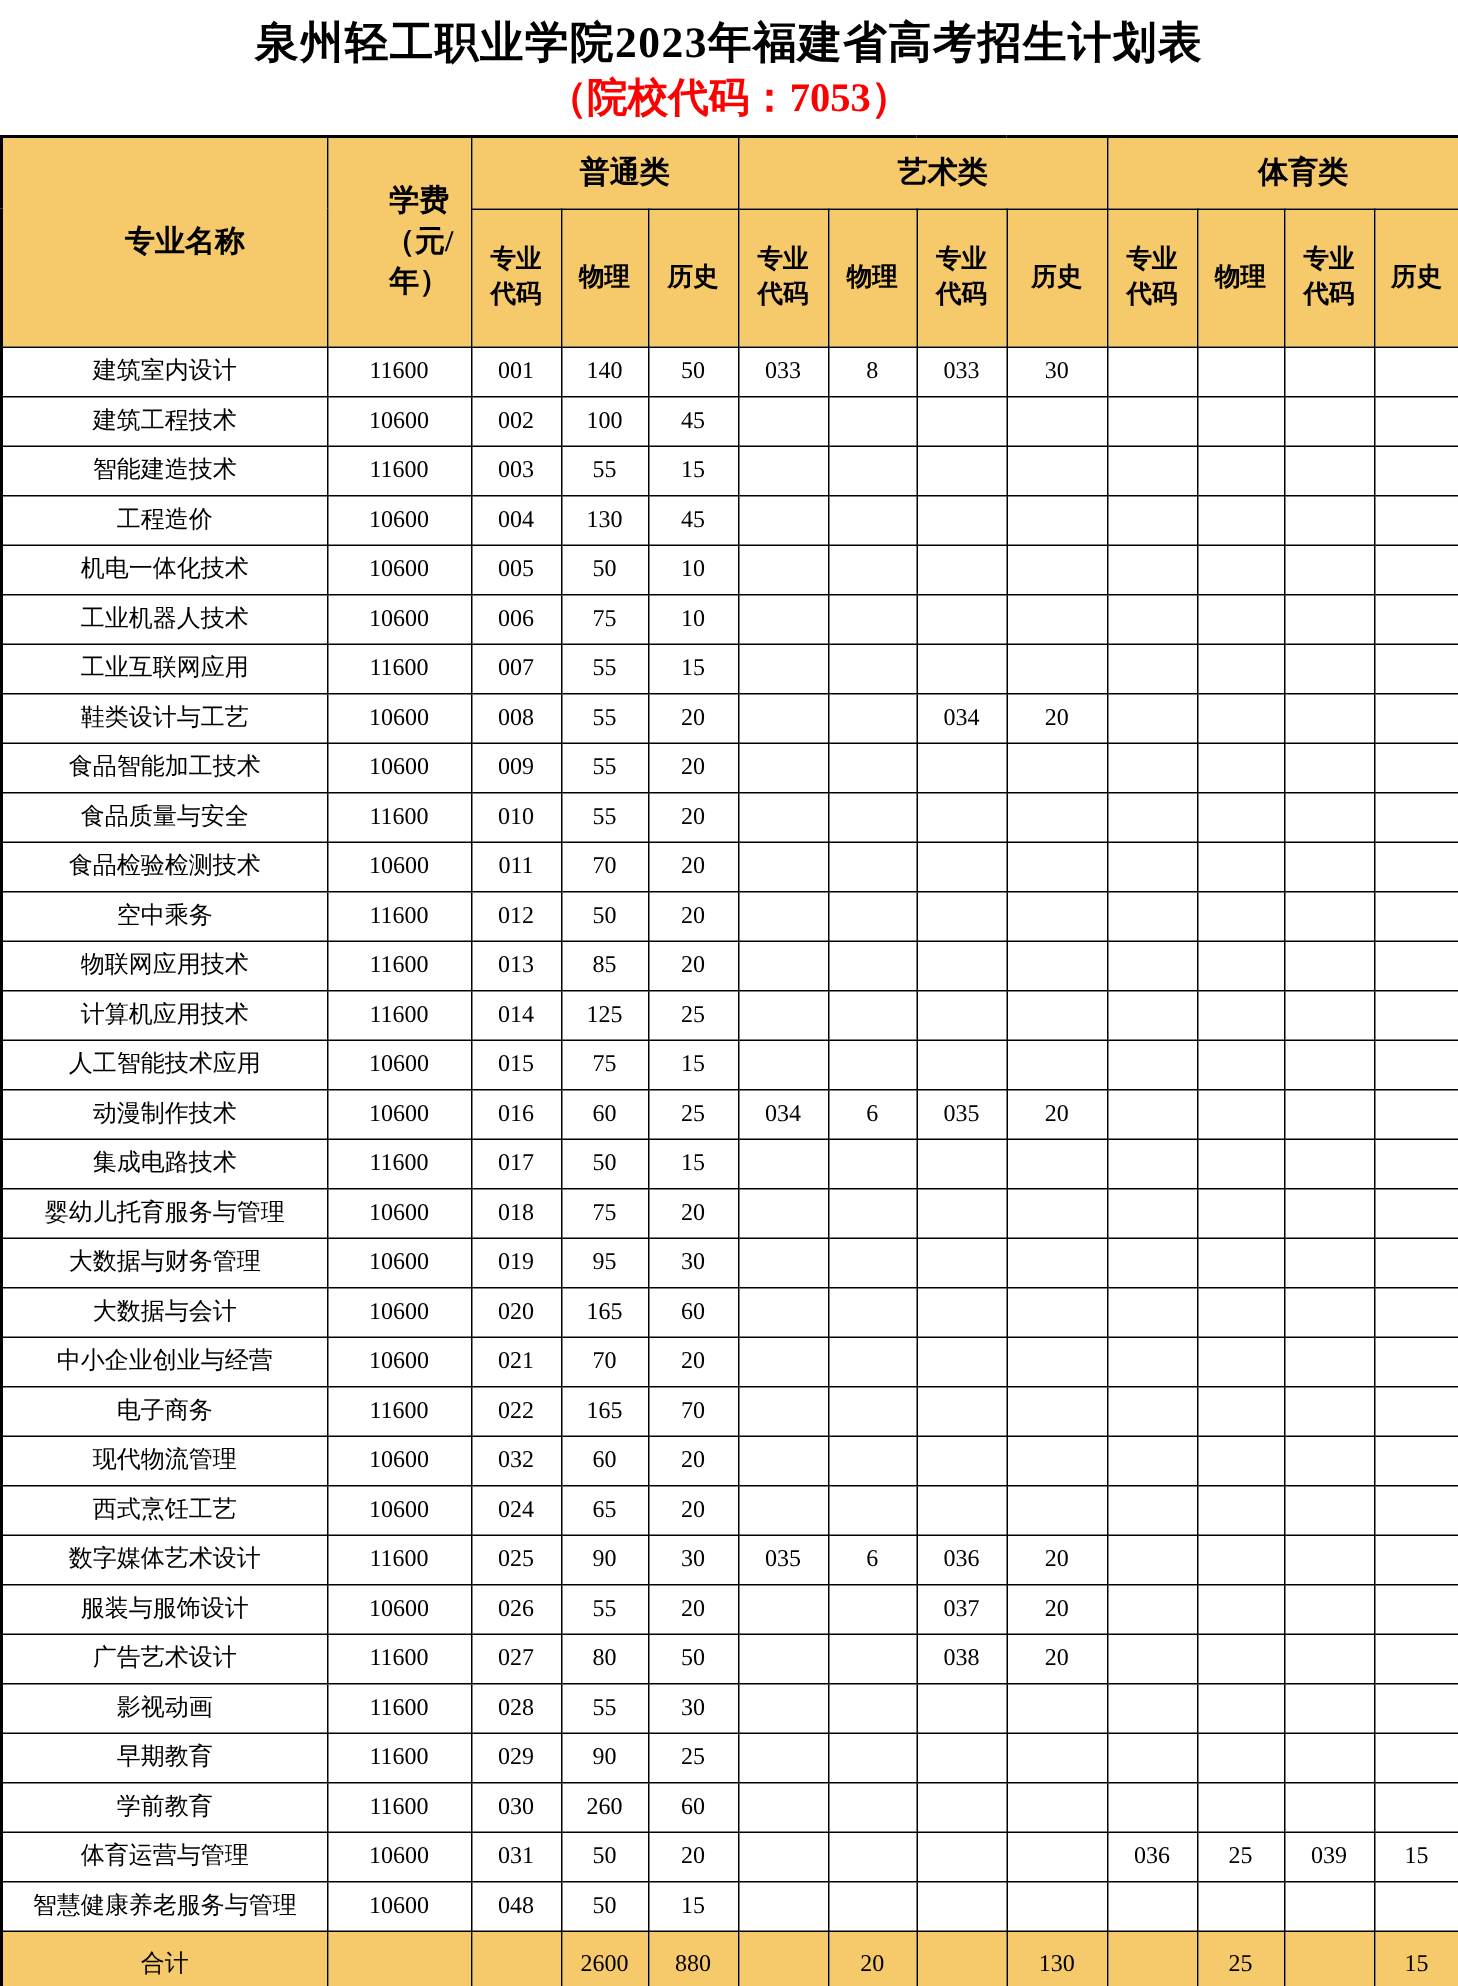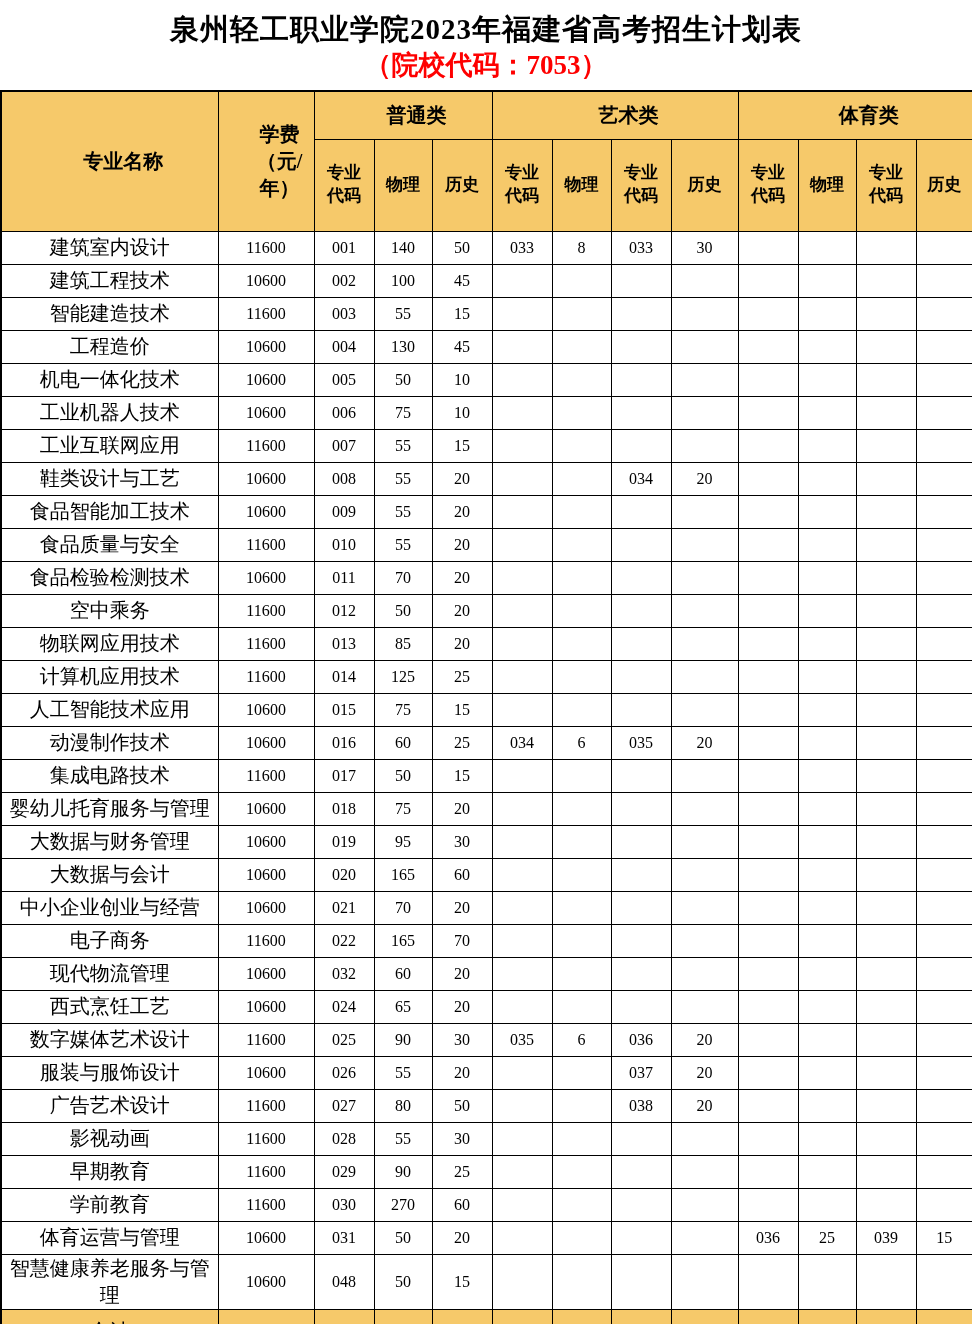--- a/index.html
+++ b/index.html
@@ -47,21 +47,21 @@
   }
   tr.group-row th { height: 48px; font-size: 20px; padding-left: 28px; }
   tr.sub-row th { height: 92px; }
   .pre { white-space: pre-line; }
 
   tbody td {
     height: 33px;
     font-size: 16px;
     background: #ffffff;
   }
-  tbody td.name-cell { font-size: 20px; font-family: Liberation Mono, monospace; }
+  tbody td.name-cell { font-size: 16px; font-family: Liberation Mono, monospace; }
   tbody tr.total-row td {
     background: #f6c96a;
     height: 46px;
   }
 </style>
 </head>
 <body>
 
 <div class="page">
 
@@ -547,21 +547,21 @@
           <td></td>
           <td></td>
           <td></td>
           <td></td>
           <td></td>
         </tr>
         <tr>
           <td class="name-cell">学前教育</td>
           <td>11600</td>
           <td>030</td>
-          <td>270</td>
+          <td>260</td>
           <td>60</td>
           <td></td>
           <td></td>
           <td></td>
           <td></td>
           <td></td>
           <td></td>
           <td></td>
           <td></td>
         </tr>

